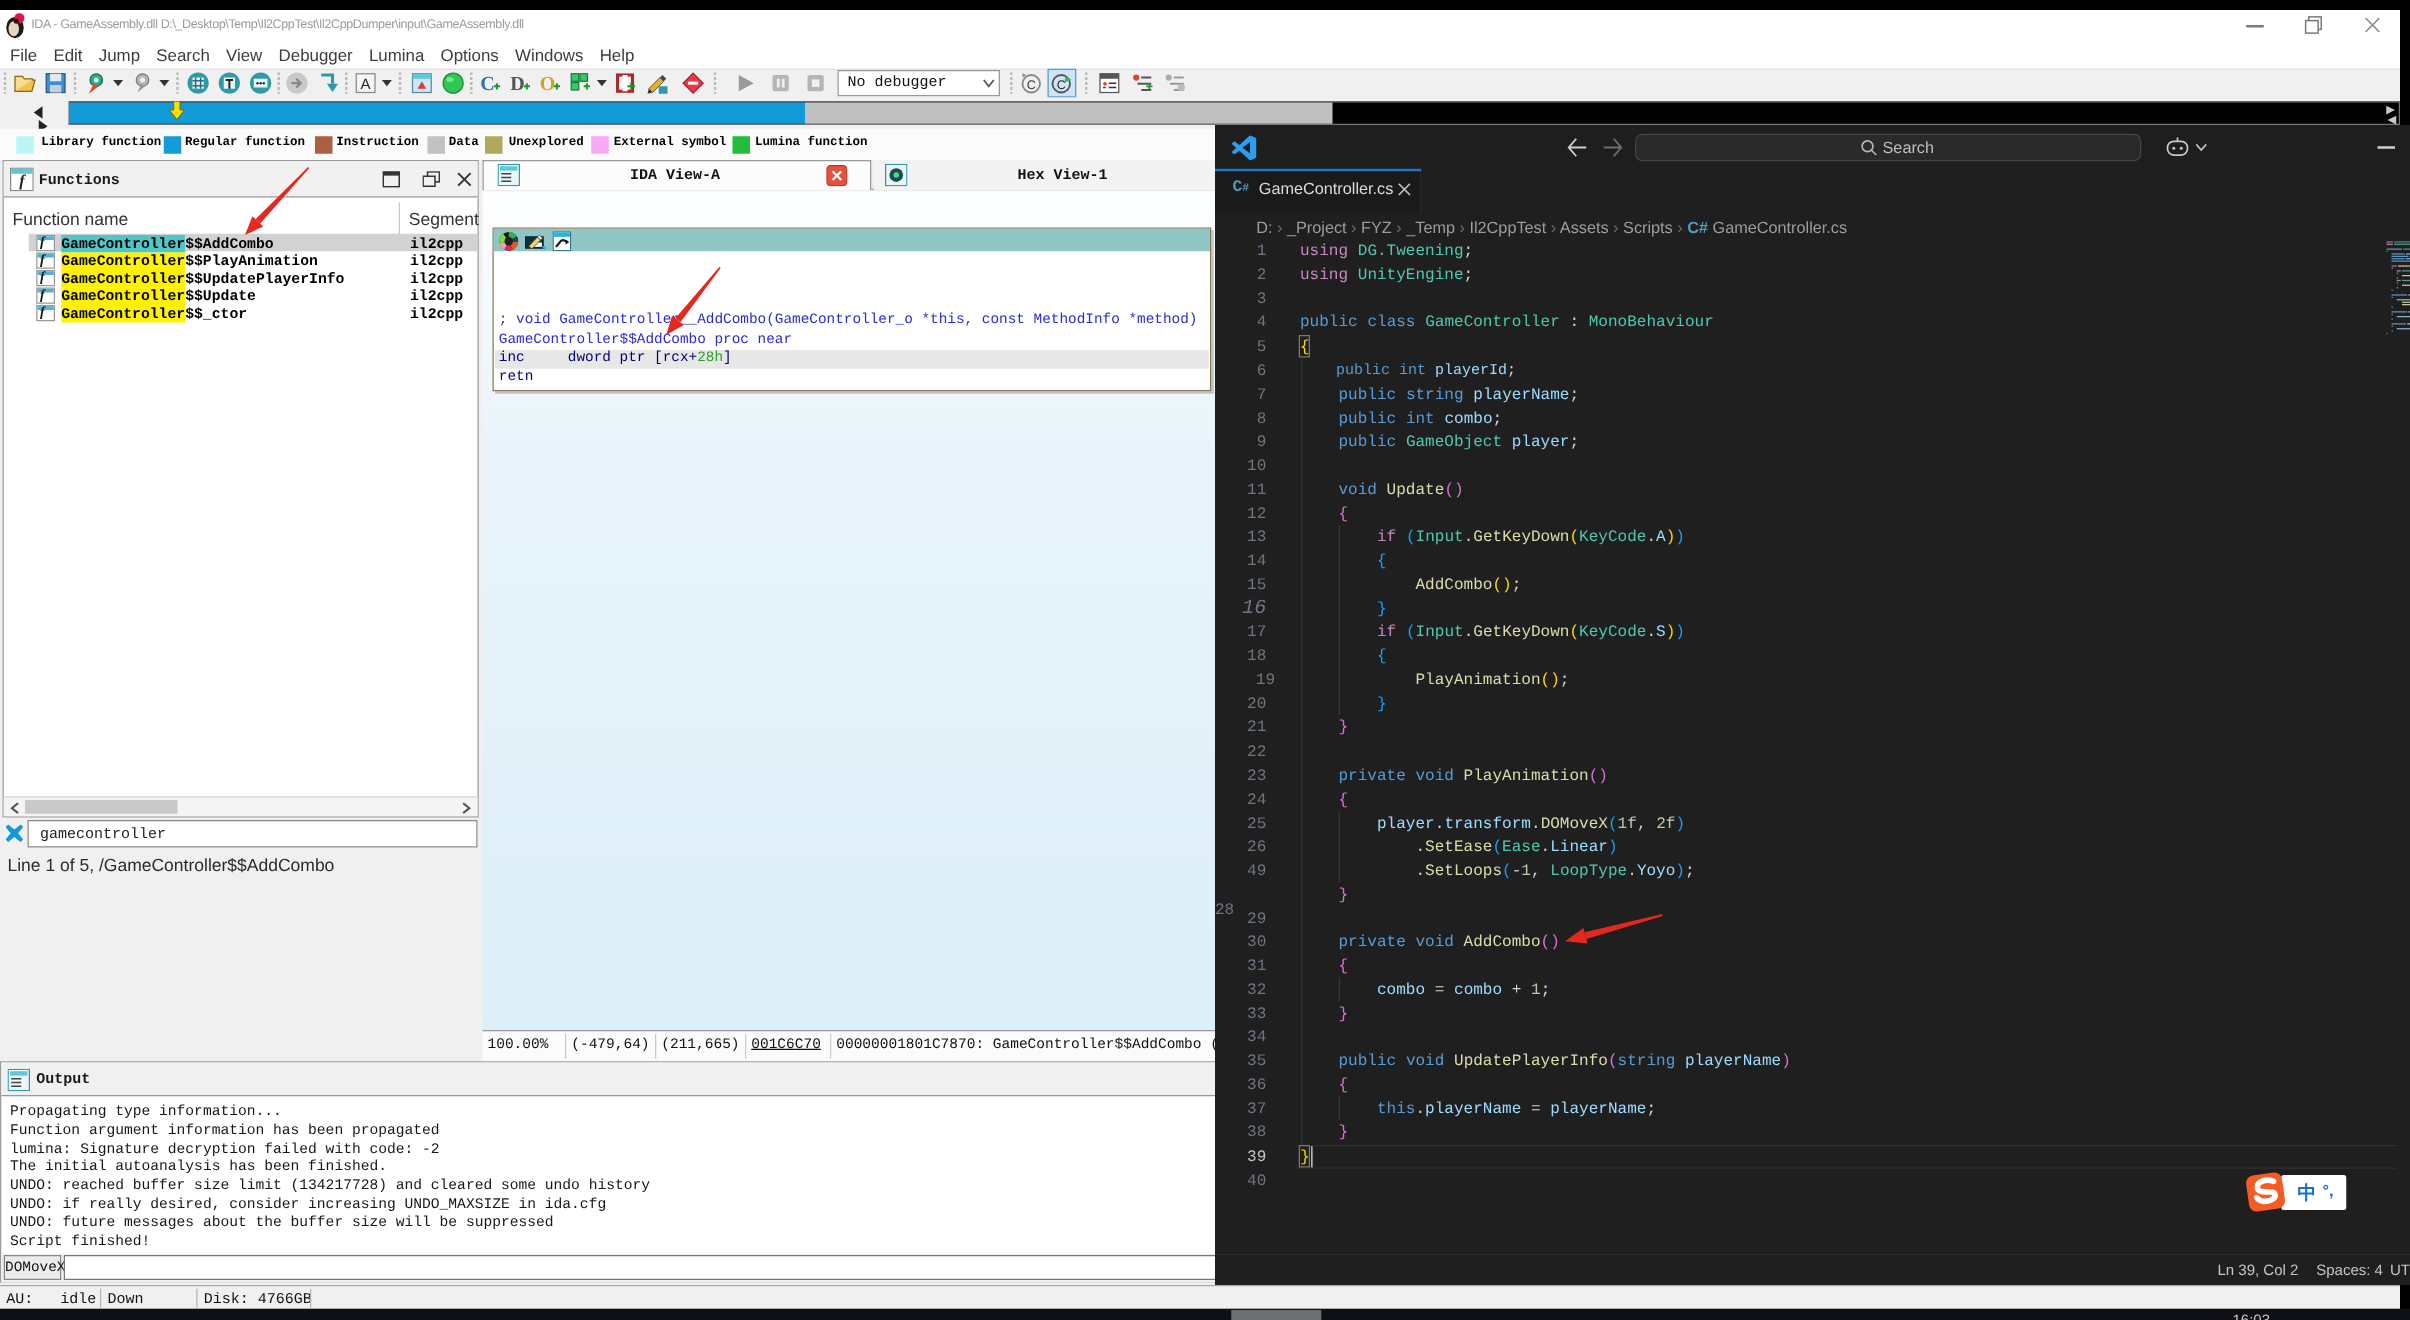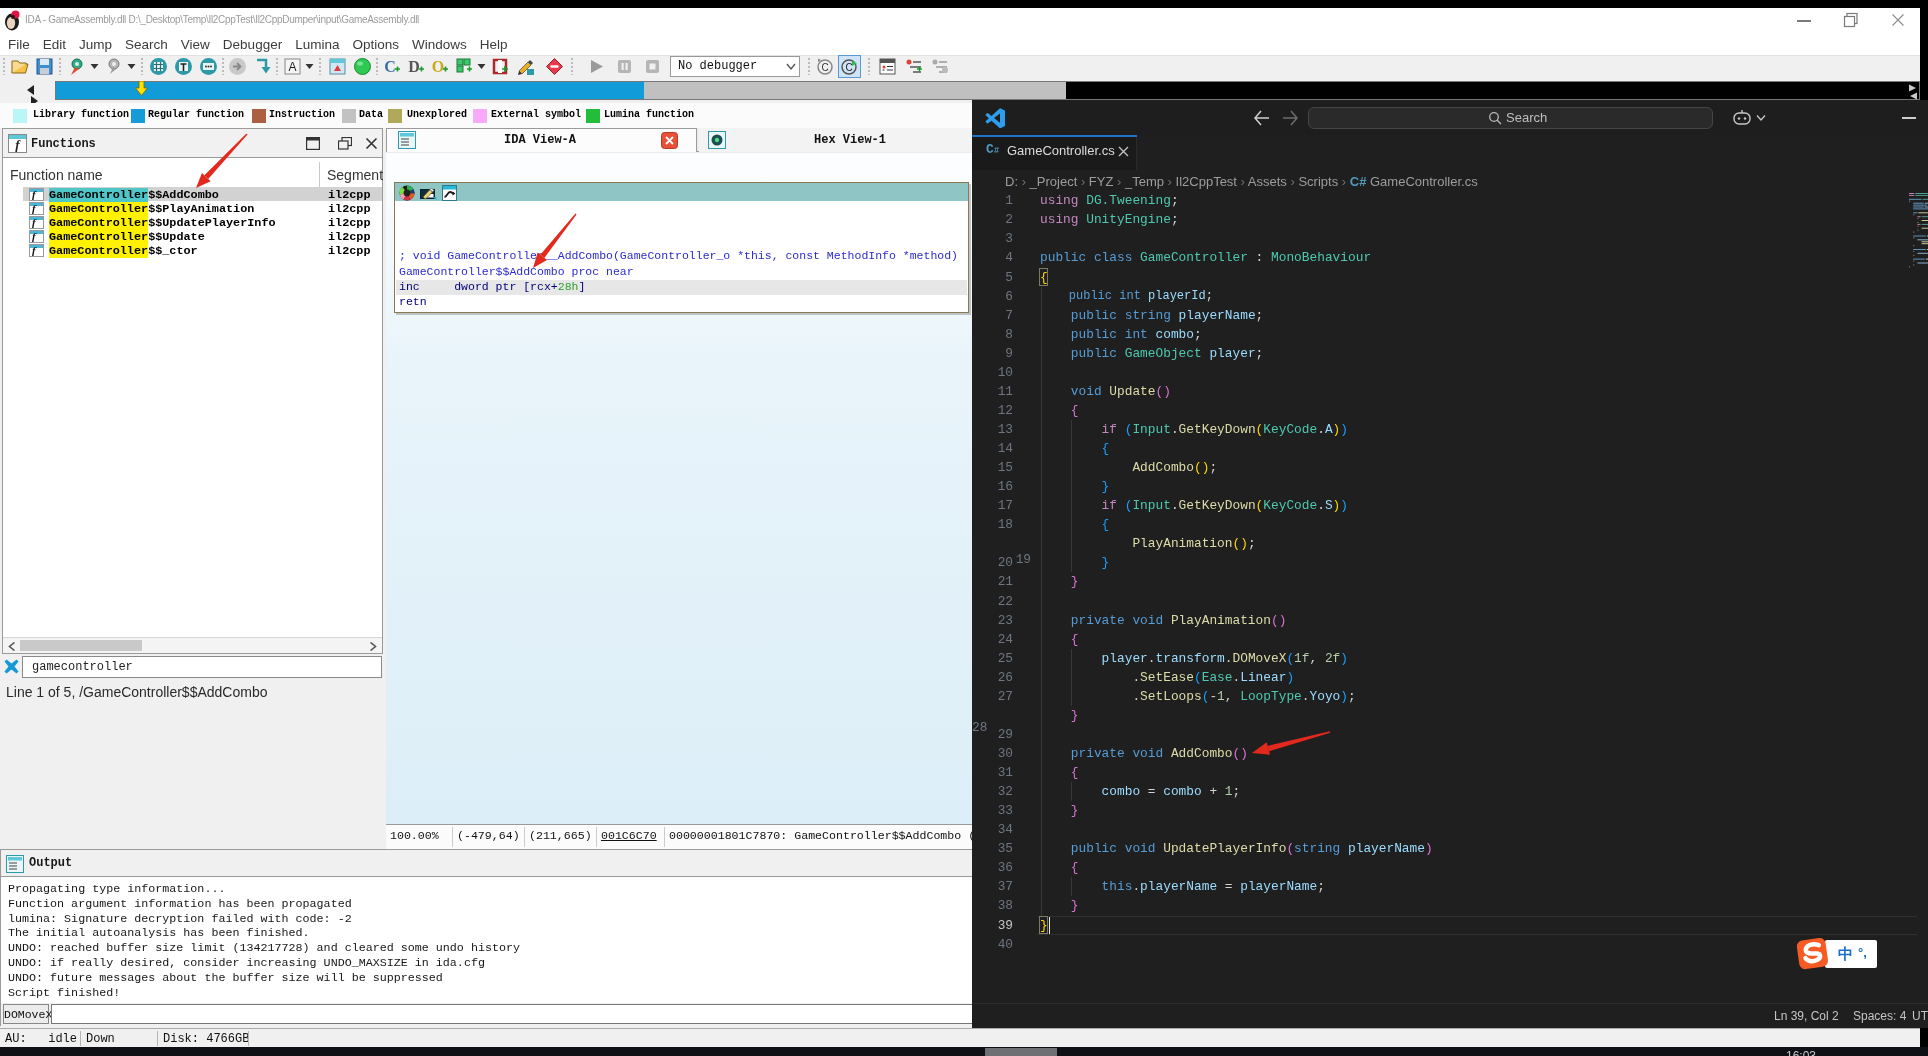--- a/index.html
+++ b/index.html
@@ -484,42 +484,42 @@
       <div class="abs mono" style="left:0;top:187.87px;width:41px;height:19.06px;font-size:12.8px;line-height:19.06px;text-align:right;color:#6e7681;">11</div>
       <div class="abs mono row" style="left:68px;top:187.87px;height:19.06px;font-size:12.83px;line-height:19.06px;">&nbsp;&nbsp;&nbsp;&nbsp;<span style="color:#569cd6">void</span> <span style="color:#dcdcaa">Update</span><span style="color:#da70d6">()</span></div>
       <div class="abs mono" style="left:0;top:206.93px;width:41px;height:19.06px;font-size:12.8px;line-height:19.06px;text-align:right;color:#6e7681;">12</div>
       <div class="abs mono row" style="left:68px;top:206.93px;height:19.06px;font-size:12.83px;line-height:19.06px;">&nbsp;&nbsp;&nbsp;&nbsp;<span style="color:#da70d6">{</span></div>
       <div class="abs mono" style="left:0;top:225.98999999999998px;width:41px;height:19.06px;font-size:12.8px;line-height:19.06px;text-align:right;color:#6e7681;">13</div>
       <div class="abs mono row" style="left:68px;top:225.98999999999998px;height:19.06px;font-size:12.83px;line-height:19.06px;">&nbsp;&nbsp;&nbsp;&nbsp;&nbsp;&nbsp;&nbsp;&nbsp;<span style="color:#c586c0">if</span> <span style="color:#179fff">(</span><span style="color:#4ec9b0">Input</span><span style="color:#d4d4d4">.</span><span style="color:#dcdcaa">GetKeyDown</span><span style="color:#ffd700">(</span><span style="color:#4ec9b0">KeyCode</span><span style="color:#d4d4d4">.</span><span style="color:#9cdcfe">A</span><span style="color:#ffd700">)</span><span style="color:#179fff">)</span></div>
       <div class="abs mono" style="left:0;top:245.04999999999998px;width:41px;height:19.06px;font-size:12.8px;line-height:19.06px;text-align:right;color:#6e7681;">14</div>
       <div class="abs mono row" style="left:68px;top:245.04999999999998px;height:19.06px;font-size:12.83px;line-height:19.06px;">&nbsp;&nbsp;&nbsp;&nbsp;&nbsp;&nbsp;&nbsp;&nbsp;<span style="color:#179fff">{</span></div>
       <div class="abs mono" style="left:0;top:264.10999999999996px;width:41px;height:19.06px;font-size:12.8px;line-height:19.06px;text-align:right;color:#6e7681;">15</div>
       <div class="abs mono row" style="left:68px;top:264.10999999999996px;height:19.06px;font-size:12.83px;line-height:19.06px;">&nbsp;&nbsp;&nbsp;&nbsp;&nbsp;&nbsp;&nbsp;&nbsp;&nbsp;&nbsp;&nbsp;&nbsp;<span style="color:#dcdcaa">AddCombo</span><span style="color:#ffd700">()</span><span style="color:#d4d4d4">;</span></div>
-      <div class="abs mono" style="left:0;top:283.16999999999996px;width:41px;height:19.06px;font-size:13px;line-height:19.06px;text-align:right;color:#6e7681;">16</div>
+      <div class="abs mono" style="left:0;top:283.16999999999996px;width:41px;height:19.06px;font-size:16px;line-height:19.06px;text-align:right;color:#6e7681;font-style:italic;">16</div>
       <div class="abs mono row" style="left:68px;top:283.16999999999996px;height:19.06px;font-size:12.83px;line-height:19.06px;">&nbsp;&nbsp;&nbsp;&nbsp;&nbsp;&nbsp;&nbsp;&nbsp;<span style="color:#179fff">}</span></div>
       <div class="abs mono" style="left:0;top:302.22999999999996px;width:41px;height:19.06px;font-size:12.8px;line-height:19.06px;text-align:right;color:#6e7681;">17</div>
       <div class="abs mono row" style="left:68px;top:302.22999999999996px;height:19.06px;font-size:12.83px;line-height:19.06px;">&nbsp;&nbsp;&nbsp;&nbsp;&nbsp;&nbsp;&nbsp;&nbsp;<span style="color:#c586c0">if</span> <span style="color:#179fff">(</span><span style="color:#4ec9b0">Input</span><span style="color:#d4d4d4">.</span><span style="color:#dcdcaa">GetKeyDown</span><span style="color:#ffd700">(</span><span style="color:#4ec9b0">KeyCode</span><span style="color:#d4d4d4">.</span><span style="color:#9cdcfe">S</span><span style="color:#ffd700">)</span><span style="color:#179fff">)</span></div>
       <div class="abs mono" style="left:0;top:321.28999999999996px;width:41px;height:19.06px;font-size:12.8px;line-height:19.06px;text-align:right;color:#6e7681;">18</div>
       <div class="abs mono row" style="left:68px;top:321.28999999999996px;height:19.06px;font-size:12.83px;line-height:19.06px;">&nbsp;&nbsp;&nbsp;&nbsp;&nbsp;&nbsp;&nbsp;&nbsp;<span style="color:#179fff">{</span></div>
-      <div class="abs mono" style="left:18px;top:340.34999999999997px;width:41px;height:19.06px;font-size:12.8px;line-height:19.06px;text-align:right;color:#6e7681;margin-top:16px;">19</div>
+      <div class="abs mono" style="left:7px;top:340.34999999999997px;width:41px;height:19.06px;font-size:12.8px;line-height:19.06px;text-align:right;color:#6e7681;">19</div>
       <div class="abs mono row" style="left:68px;top:340.34999999999997px;height:19.06px;font-size:12.83px;line-height:19.06px;">&nbsp;&nbsp;&nbsp;&nbsp;&nbsp;&nbsp;&nbsp;&nbsp;&nbsp;&nbsp;&nbsp;&nbsp;<span style="color:#dcdcaa">PlayAnimation</span><span style="color:#ffd700">()</span><span style="color:#d4d4d4">;</span></div>
       <div class="abs mono" style="left:0;top:359.40999999999997px;width:41px;height:19.06px;font-size:12.8px;line-height:19.06px;text-align:right;color:#6e7681;">20</div>
       <div class="abs mono row" style="left:68px;top:359.40999999999997px;height:19.06px;font-size:12.83px;line-height:19.06px;">&nbsp;&nbsp;&nbsp;&nbsp;&nbsp;&nbsp;&nbsp;&nbsp;<span style="color:#179fff">}</span></div>
       <div class="abs mono" style="left:0;top:378.46999999999997px;width:41px;height:19.06px;font-size:12.8px;line-height:19.06px;text-align:right;color:#6e7681;">21</div>
       <div class="abs mono row" style="left:68px;top:378.46999999999997px;height:19.06px;font-size:12.83px;line-height:19.06px;">&nbsp;&nbsp;&nbsp;&nbsp;<span style="color:#da70d6">}</span></div>
       <div class="abs mono" style="left:0;top:397.53px;width:41px;height:19.06px;font-size:12.8px;line-height:19.06px;text-align:right;color:#6e7681;">22</div>
       <div class="abs mono" style="left:0;top:416.59px;width:41px;height:19.06px;font-size:12.8px;line-height:19.06px;text-align:right;color:#6e7681;">23</div>
       <div class="abs mono row" style="left:68px;top:416.59px;height:19.06px;font-size:12.83px;line-height:19.06px;">&nbsp;&nbsp;&nbsp;&nbsp;<span style="color:#569cd6">private</span> <span style="color:#569cd6">void</span> <span style="color:#dcdcaa">PlayAnimation</span><span style="color:#da70d6">()</span></div>
       <div class="abs mono" style="left:0;top:435.65px;width:41px;height:19.06px;font-size:12.8px;line-height:19.06px;text-align:right;color:#6e7681;">24</div>
       <div class="abs mono row" style="left:68px;top:435.65px;height:19.06px;font-size:12.83px;line-height:19.06px;">&nbsp;&nbsp;&nbsp;&nbsp;<span style="color:#da70d6">{</span></div>
       <div class="abs mono" style="left:0;top:454.7099999999999px;width:41px;height:19.06px;font-size:12.8px;line-height:19.06px;text-align:right;color:#6e7681;">25</div>
       <div class="abs mono row" style="left:68px;top:454.7099999999999px;height:19.06px;font-size:12.83px;line-height:19.06px;">&nbsp;&nbsp;&nbsp;&nbsp;&nbsp;&nbsp;&nbsp;&nbsp;<span style="color:#9cdcfe">player</span><span style="color:#d4d4d4">.</span><span style="color:#9cdcfe">transform</span><span style="color:#d4d4d4">.</span><span style="color:#dcdcaa">DOMoveX</span><span style="color:#179fff">(</span><span style="color:#b5cea8">1f</span><span style="color:#d4d4d4">,</span> <span style="color:#b5cea8">2f</span><span style="color:#179fff">)</span></div>
       <div class="abs mono" style="left:0;top:473.7699999999999px;width:41px;height:19.06px;font-size:12.8px;line-height:19.06px;text-align:right;color:#6e7681;">26</div>
       <div class="abs mono row" style="left:68px;top:473.7699999999999px;height:19.06px;font-size:12.83px;line-height:19.06px;">&nbsp;&nbsp;&nbsp;&nbsp;&nbsp;&nbsp;&nbsp;&nbsp;&nbsp;&nbsp;&nbsp;&nbsp;<span style="color:#d4d4d4">.</span><span style="color:#dcdcaa">SetEase</span><span style="color:#179fff">(</span><span style="color:#4ec9b0">Ease</span><span style="color:#d4d4d4">.</span><span style="color:#9cdcfe">Linear</span><span style="color:#179fff">)</span></div>
-      <div class="abs mono" style="left:0;top:492.8299999999999px;width:41px;height:19.06px;font-size:12.8px;line-height:19.06px;text-align:right;color:#6e7681;">27</div>
+      <div class="abs mono" style="left:0;top:492.8299999999999px;width:41px;height:19.06px;font-size:12.8px;line-height:19.06px;text-align:right;color:#6e7681;">49</div>
       <div class="abs mono row" style="left:68px;top:492.8299999999999px;height:19.06px;font-size:12.83px;line-height:19.06px;">&nbsp;&nbsp;&nbsp;&nbsp;&nbsp;&nbsp;&nbsp;&nbsp;&nbsp;&nbsp;&nbsp;&nbsp;<span style="color:#d4d4d4">.</span><span style="color:#dcdcaa">SetLoops</span><span style="color:#179fff">(</span><span style="color:#d4d4d4">-</span><span style="color:#b5cea8">1</span><span style="color:#d4d4d4">,</span> <span style="color:#4ec9b0">LoopType</span><span style="color:#d4d4d4">.</span><span style="color:#9cdcfe">Yoyo</span><span style="color:#179fff">)</span><span style="color:#d4d4d4">;</span></div>
       <div class="abs mono" style="left:0;top:511.89px;width:41px;height:19.06px;font-size:12.8px;line-height:19.06px;text-align:left;color:#6e7681;margin-top:12px;">28</div>
       <div class="abs mono row" style="left:68px;top:511.89px;height:19.06px;font-size:12.83px;line-height:19.06px;">&nbsp;&nbsp;&nbsp;&nbsp;<span style="color:#da70d6">}</span></div>
       <div class="abs mono" style="left:0;top:530.9499999999999px;width:41px;height:19.06px;font-size:12.8px;line-height:19.06px;text-align:right;color:#6e7681;">29</div>
       <div class="abs mono" style="left:0;top:550.01px;width:41px;height:19.06px;font-size:12.8px;line-height:19.06px;text-align:right;color:#6e7681;">30</div>
       <div class="abs mono row" style="left:68px;top:550.01px;height:19.06px;font-size:12.83px;line-height:19.06px;">&nbsp;&nbsp;&nbsp;&nbsp;<span style="color:#569cd6">private</span> <span style="color:#569cd6">void</span> <span style="color:#dcdcaa">AddCombo</span><span style="color:#da70d6">()</span></div>
       <div class="abs mono" style="left:0;top:569.0699999999999px;width:41px;height:19.06px;font-size:12.8px;line-height:19.06px;text-align:right;color:#6e7681;">31</div>
       <div class="abs mono row" style="left:68px;top:569.0699999999999px;height:19.06px;font-size:12.83px;line-height:19.06px;">&nbsp;&nbsp;&nbsp;&nbsp;<span style="color:#da70d6">{</span></div>
       <div class="abs mono" style="left:0;top:588.13px;width:41px;height:19.06px;font-size:12.8px;line-height:19.06px;text-align:right;color:#6e7681;">32</div>
       <div class="abs mono row" style="left:68px;top:588.13px;height:19.06px;font-size:12.83px;line-height:19.06px;">&nbsp;&nbsp;&nbsp;&nbsp;&nbsp;&nbsp;&nbsp;&nbsp;<span style="color:#9cdcfe">combo</span> <span style="color:#d4d4d4">=</span> <span style="color:#9cdcfe">combo</span> <span style="color:#d4d4d4">+</span> <span style="color:#b5cea8">1</span><span style="color:#d4d4d4">;</span></div>

